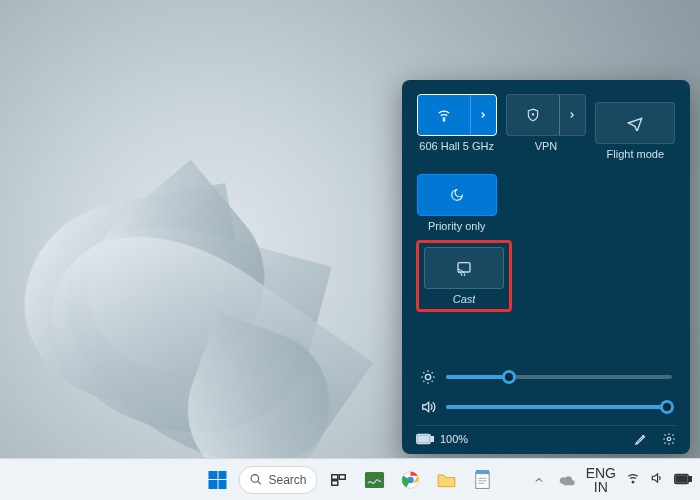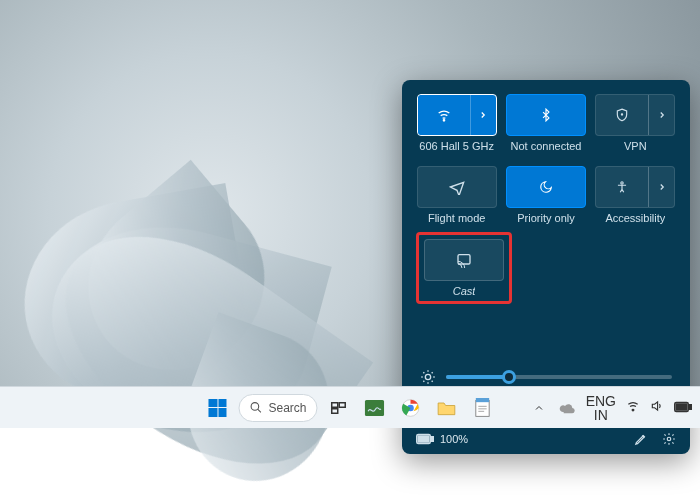--- a/index.html
+++ b/index.html
@@ -1,18 +1,18 @@
 <!DOCTYPE html>
 <html><head>
 <meta charset="utf-8">
 <style>
   * { box-sizing: border-box; margin: 0; padding: 0; font-family: "Segoe UI", sans-serif; }
   html, body { width: 700px; height: 500px; overflow: hidden; }
   .desktop {
-    position: relative; width: 700px; height: 428px;
+    position: relative; width: 700px; height: 500px;
     background: radial-gradient(circle at 30% 50%, #dfe6ea 0%, #c7d2d8 30%, #a9b6bc 60%, #8b989f 100%);
   }
   
   .petal { position: absolute; border-radius: 50% 0 50% 50%; background: linear-gradient(135deg,#f0f5f8,#b6c4cc,#8ca0a9); opacity:.9; transform-origin: 100% 100%; filter: blur(.3px); }
   .p1{left:40px;top:180px;width:220px;height:200px;transform:rotate(-10deg);}
   .p2{left:20px;top:260px;width:260px;height:200px;transform:rotate(15deg);opacity:.85;}
   .p3{left:120px;top:120px;width:180px;height:170px;transform:rotate(-40deg);opacity:.8;}
   .p4{left:-30px;top:330px;width:300px;height:180px;transform:rotate(35deg);opacity:.75;}
   .p5{left:200px;top:220px;width:150px;height:140px;transform:rotate(-70deg);opacity:.7;}
 
@@ -85,28 +85,20 @@
           </div>
           <div class="chev">
             <svg width="10" height="10" viewBox="0 0 24 24" fill="none" stroke="#fff" stroke-width="3">
                 <path d="M9 6l6 6-6 6"></path>
               </svg>
           </div>
         </div>
         <div class="tlabel">606 Hall 5 GHz</div>
       </div>
 
-      <div class="tile-wrap">
-        <div class="tile on">
-          <svg width="14" height="14" viewBox="0 0 24 24" fill="none" stroke="#fff" stroke-width="2">
-              <path d="M7 7l10 10-5 5V2l5 5L7 17"></path>
-            </svg>
-        </div>
-        <div class="tlabel">Not connected</div>
-      </div>
 
       <div class="tile-wrap">
         <div class="tile split">
           <div class="main">
             <svg width="14" height="14" viewBox="0 0 24 24" fill="none" stroke="#cfe0ea" stroke-width="2">
                 <path d="M12 2l8 3v6c0 5-3.5 9-8 11-4.5-2-8-6-8-11V5l8-3z"></path>
                 <circle cx="12" cy="11" r="1" fill="#cfe0ea"></circle>
               </svg>
           </div>
           <div class="chev">
@@ -129,36 +121,20 @@
 
       <div class="tile-wrap row2">
         <div class="tile on">
           <svg width="14" height="14" viewBox="0 0 24 24" fill="none" stroke="#fff" stroke-width="2">
               <path d="M21 13A9 9 0 1 1 11 3a7 7 0 0 0 10 10z"></path>
             </svg>
         </div>
         <div class="tlabel">Priority only</div>
       </div>
 
-      <div class="tile-wrap row2">
-        <div class="tile split">
-          <div class="main">
-            <svg width="14" height="14" viewBox="0 0 24 24" fill="none" stroke="#cfe0ea" stroke-width="2">
-                <circle cx="12" cy="5" r="2"></circle>
-                <path d="M5 9h14M12 9v7m-3 5l3-5 3 5"></path>
-              </svg>
-          </div>
-          <div class="chev">
-            <svg width="10" height="10" viewBox="0 0 24 24" fill="none" stroke="#cfe0ea" stroke-width="3">
-                <path d="M9 6l6 6-6 6"></path>
-              </svg>
-          </div>
-        </div>
-        <div class="tlabel">Accessibility</div>
-      </div>
     </div>
 
     <div class="cast-row">
       <div class="cast-box">
         <div class="cast-tile">
           <svg width="16" height="16" viewBox="0 0 24 24" fill="none" stroke="#cfe0ea" stroke-width="2">
               <rect x="3" y="4" width="18" height="14" rx="2"></rect>
               <path d="M3 18a6 6 0 0 1 6 6M3 14a10 10 0 0 1 10 10" stroke-width="1.5"></path>
             </svg>
         </div>

